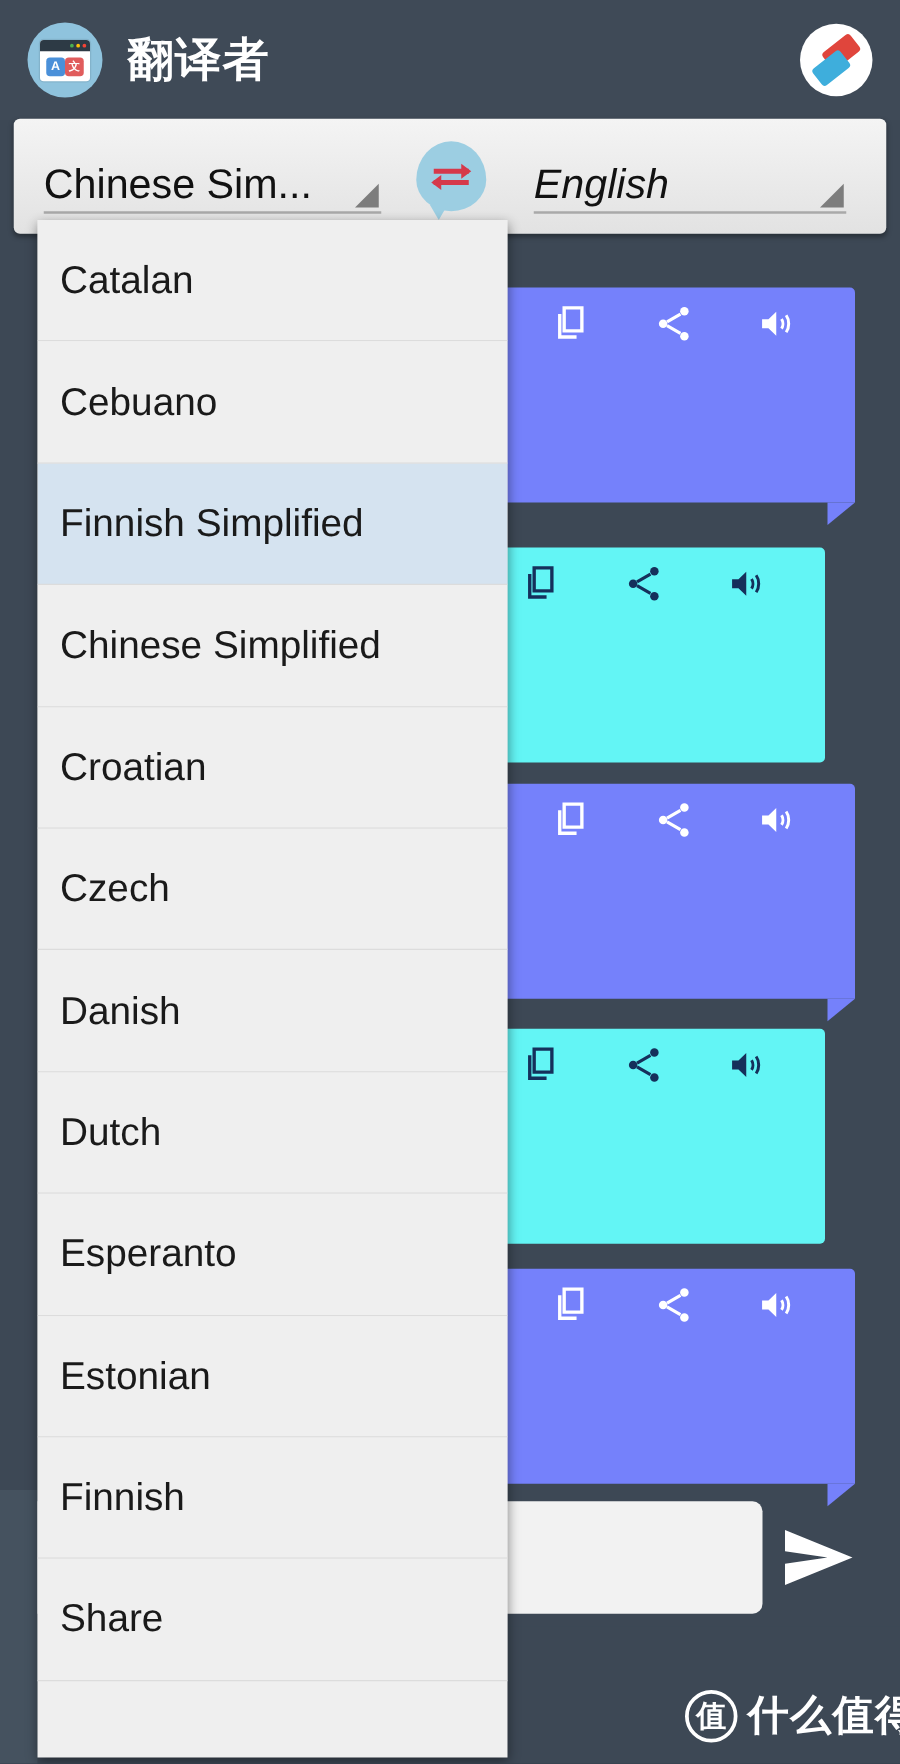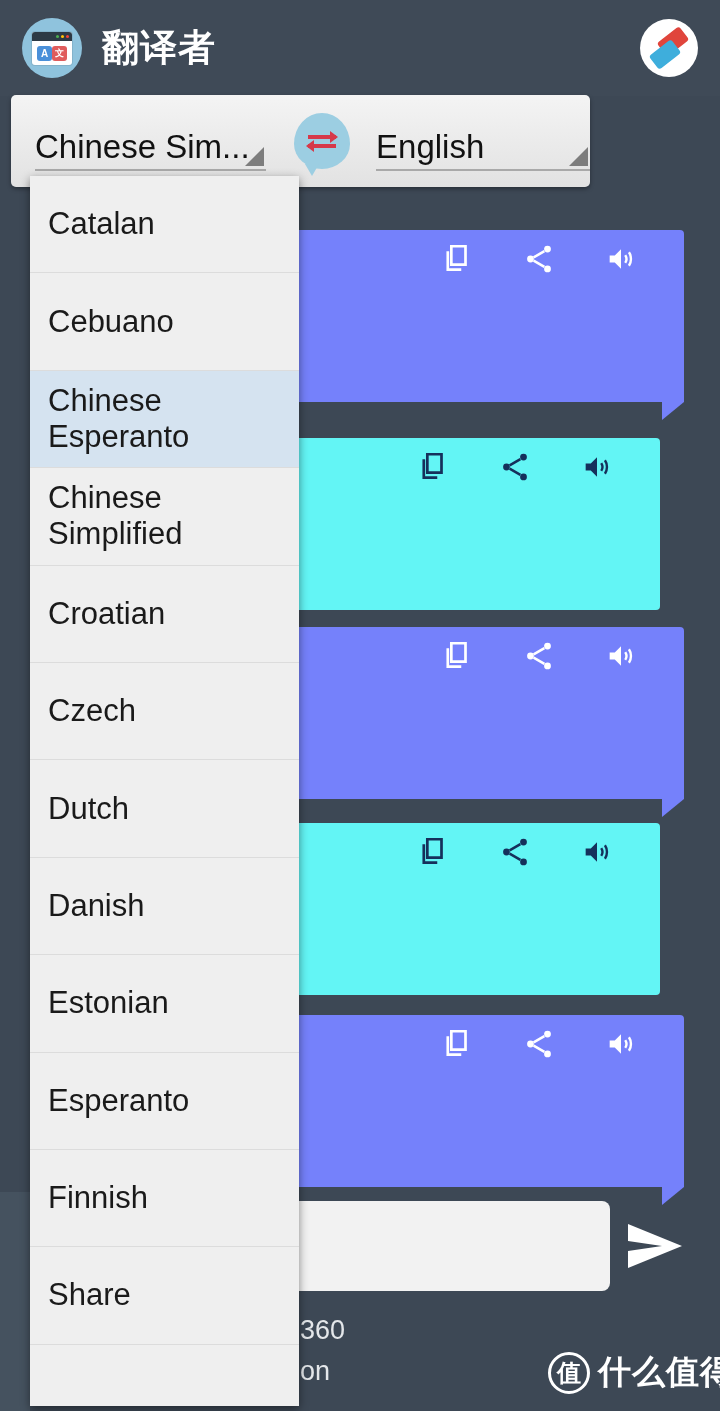--- a/index.html
+++ b/index.html
@@ -106,21 +106,21 @@
     border-radius: 3px;
     transform: rotate(-38deg);
   }
   .eraser-btn .e1 { background: #e0453c; top: 14px; left: 19px; }
   .eraser-btn .e2 { background: #3eaedc; top: 27px; left: 11px; }
 
   
   .lang-bar {
     position: absolute;
     top: 95px; left: 11px;
-    width: 579px;
+    width: 698px;
     height: 92px;
     background: linear-gradient(#f4f4f4, #e2e2e2);
     border-radius: 5px;
     box-shadow: 0 2px 4px rgba(0,0,0,.35);
     display: flex;
     align-items: center;
     box-sizing: border-box;
   }
   .lang-select {
     position: relative;
@@ -139,21 +139,21 @@
   }
   .lang-select .caret {
     position: absolute;
     right: 2px;
     bottom: 3px;
     width: 0; height: 0;
     border-left: 19px solid transparent;
     border-bottom: 19px solid #7d7d7d;
   }
   .lang-select.source { margin-left: 24px; width: 270px; }
-  .lang-select.target { margin-left: 4px; width: 250px; }
+  .lang-select.target { margin-left: 16px; width: 250px; font-style: italic; }
 
   .swap-btn {
     width: 56px; height: 56px;
     margin: 0 22px 0 28px;
     position: relative;
     flex: 0 0 auto;
   }
   .swap-btn .bubble {
     position: absolute;
     inset: 0;
@@ -345,21 +345,21 @@
     font-size: 33px;
     font-weight: bold;
     white-space: nowrap;
     letter-spacing: 1px;
   }
 
   
   .dropdown {
     position: absolute;
     left: 30px; top: 176px;
-    width: 269px;
+    width: 376px;
     height: 1230px;
     background: #efefef;
     box-shadow: 0 3px 9px rgba(0,0,0,.45);
     overflow: hidden;
     z-index: 50;
   }
   .dd-item {
     height: 97.4px;
     display: flex;
     align-items: center;
@@ -544,42 +544,42 @@
   <div class="left-panel"></div>
 
   <div class="dropdown" id="dropdown">
       <div class="dd-item">
         <span>Catalan</span>
       </div>
       <div class="dd-item">
         <span>Cebuano</span>
       </div>
       <div class="dd-item selected">
-        <span>Chinese Esperanto</span>
+        <span>Finnish Simplified</span>
       </div>
       <div class="dd-item">
         <span>Chinese Simplified</span>
       </div>
       <div class="dd-item">
         <span>Croatian</span>
       </div>
       <div class="dd-item">
         <span>Czech</span>
       </div>
       <div class="dd-item">
+        <span>Danish</span>
+      </div>
+      <div class="dd-item">
         <span>Dutch</span>
       </div>
       <div class="dd-item">
-        <span>Danish</span>
+        <span>Esperanto</span>
       </div>
       <div class="dd-item">
         <span>Estonian</span>
-      </div>
-      <div class="dd-item">
-        <span>Esperanto</span>
       </div>
       <div class="dd-item">
         <span>Finnish</span>
       </div>
       <div class="dd-item">
         <span>Share</span>
       </div>
     </div>
 
   <div class="watermark">

